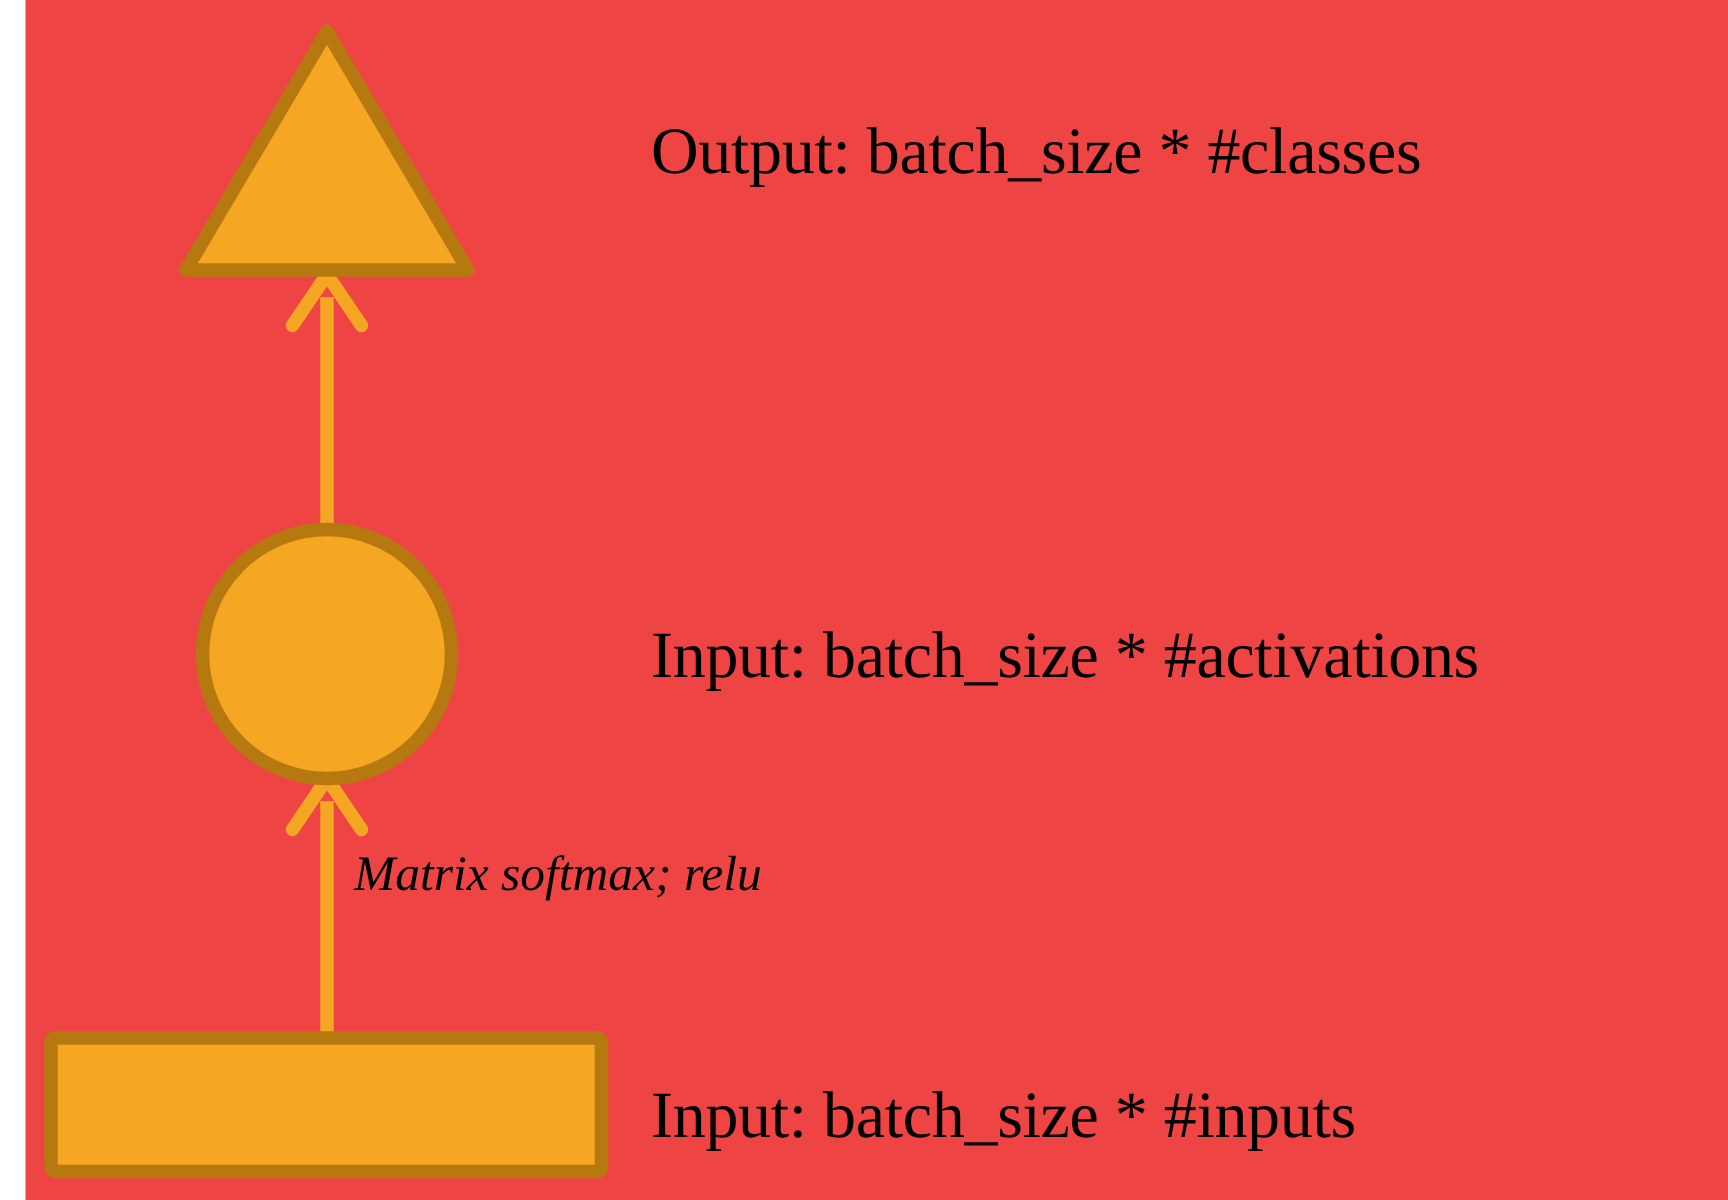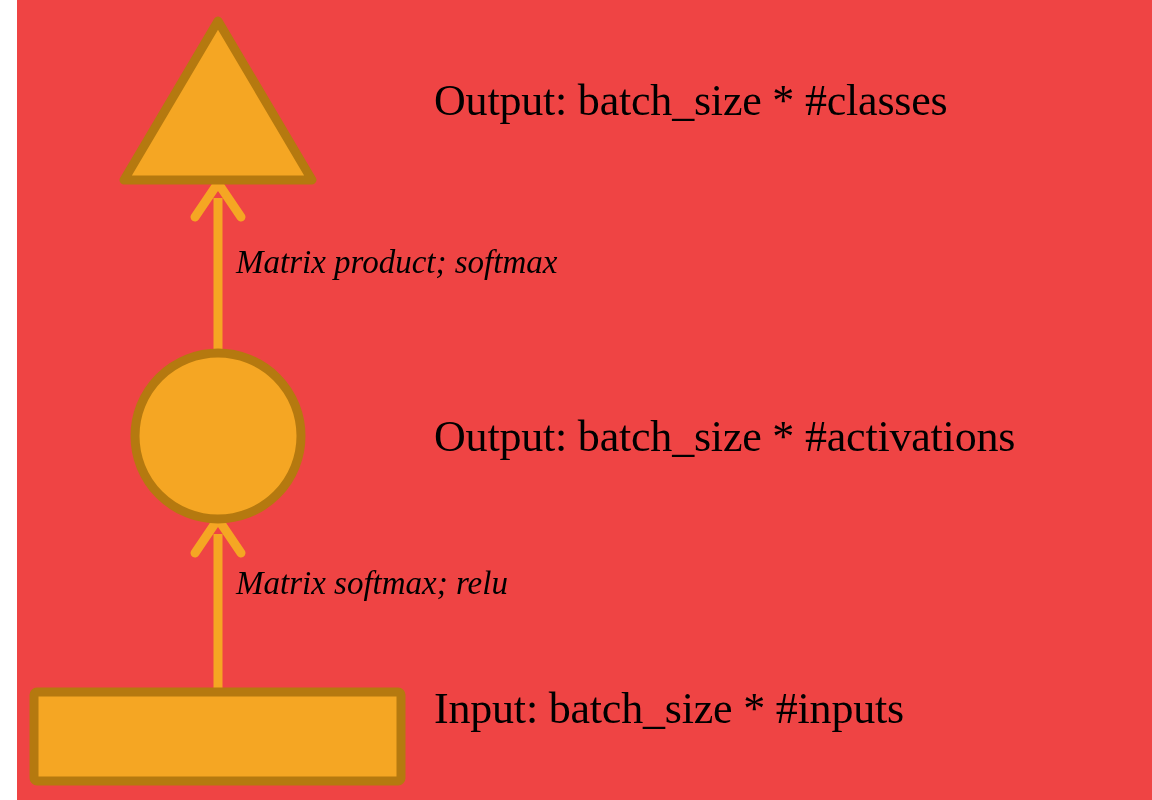--- a/index.html
+++ b/index.html
@@ -40,21 +40,21 @@
     font-family: "Liberation Serif", "DejaVu Serif", serif;
     font-size: 33px;
     font-style: italic;
     font-weight: normal;
     color: #000000;
     white-space: nowrap;
     line-height: 1;
   }
   #label-output  { left: 417px; top:  79px; }
   #label-hidden  { left: 417px; top: 415px; }
-  #label-input   { left: 417px; top: 687px; }
+  #label-input   { left: 417px; top: 722px; }
   #label-edge-top    { left: 219px; top: 246px; }
   #label-edge-bottom { left: 219px; top: 567px; }
 </style>
 </head>
 <body>
 
 <div id="canvas">
 
   <svg id="diagram-svg" viewBox="0 0 1152 800" xmlns="http://www.w3.org/2000/svg">
 
@@ -72,21 +72,20 @@
 
     <rect x="17" y="692" width="367" height="89" rx="3" ry="3" fill="#F5A623" stroke="#B5790F" stroke-width="9"></rect>
 
     <circle cx="201" cy="436" r="83" fill="#F5A623" stroke="#B5790F" stroke-width="9"></circle>
 
     <polygon points="201,21 295,180 107,180" fill="#F5A623" stroke="#B5790F" stroke-width="9" stroke-linejoin="round"></polygon>
   </svg>
 
   <div class="node-label" id="label-output">Output: batch_size * #classes</div>
 
-  <div class="node-label" id="label-hidden">Output: batch_size * #activations</div>
+  <div class="node-label" id="label-hidden">Input: batch_size * #activations</div>
 
   <div class="node-label" id="label-input">Input: batch_size * #inputs</div>
 
-  <div class="edge-label" id="label-edge-top">Matrix product; softmax</div>
 
   <div class="edge-label" id="label-edge-bottom">Matrix softmax; relu</div>
 
 </div>
 
 </body></html>

